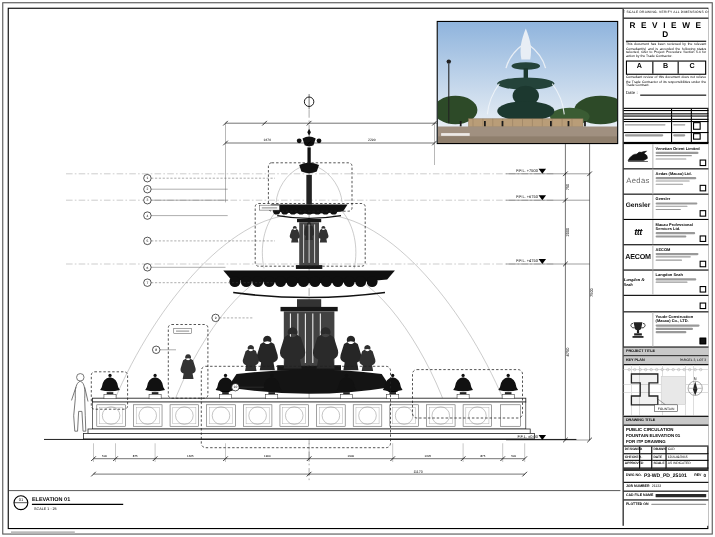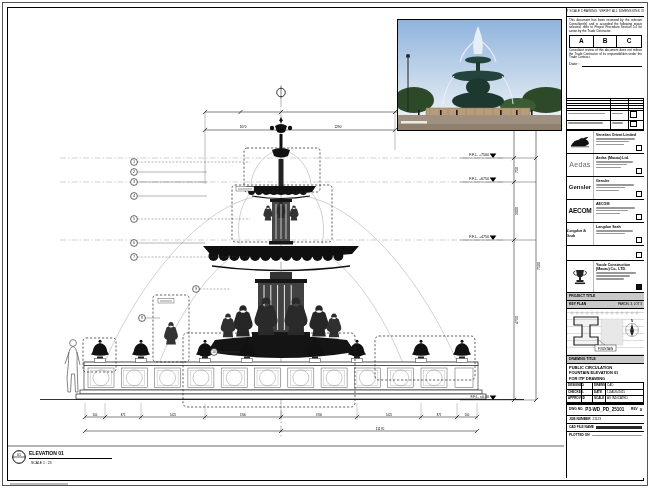--- a/index.html
+++ b/index.html
@@ -430,20 +430,21 @@
     </svg>
   </div>
 
   <aside class="tb">
 
     <div class="strip">
       <span>DO NOT SCALE DRAWING. VERIFY ALL DIMENSIONS ON SITE.</span>
     </div>
 
     <div class="sec stamp">
+      <div class="stamp-title">R E V I E W E D</div>
       <div class="stamp-body">This document has been reviewed by the relevant Consultant(s) and is accorded the following status selected, refer to Project Procedure Section 5.4 for action by the Trade Contractor.</div>
       <div class="abc">
         <div>A</div>
         <div>B</div>
         <div>C</div>
       </div>
       <div class="stamp-body">Consultant review of this document does not relieve the Trade Contractor of its responsibilities under the Trade Contract.</div>
       <div class="date-row">
         <span>Date :</span>
         <span class="date-line"></span>
@@ -516,20 +517,31 @@
         </div>
       <div class="cons-info">
         <div class="cons-name">Gensler</div>
         <div class="sm" style="width:82%"></div>
           <div class="sm" style="width:64%"></div>
           <div class="sm" style="width:50%"></div>
       </div>
       <span class="cb"></span>
     </div>
 
+    <div class="sec cons">
+      <div class="cons-logo">
+          <span class="lg-ttt">ttt</span>
+        </div>
+      <div class="cons-info">
+        <div class="cons-name">Macau Professional Services Ltd.</div>
+        <div class="sm" style="width:78%"></div>
+          <div class="sm" style="width:60%"></div>
+      </div>
+      <span class="cb"></span>
+    </div>
 
     <div class="sec cons">
       <div class="cons-logo">
           <span class="lg-aecom">AECOM</span>
         </div>
       <div class="cons-info">
         <div class="cons-name">AECOM</div>
         <div class="sm" style="width:84%"></div>
           <div class="sm" style="width:70%"></div>
           <div class="sm" style="width:52%"></div>

